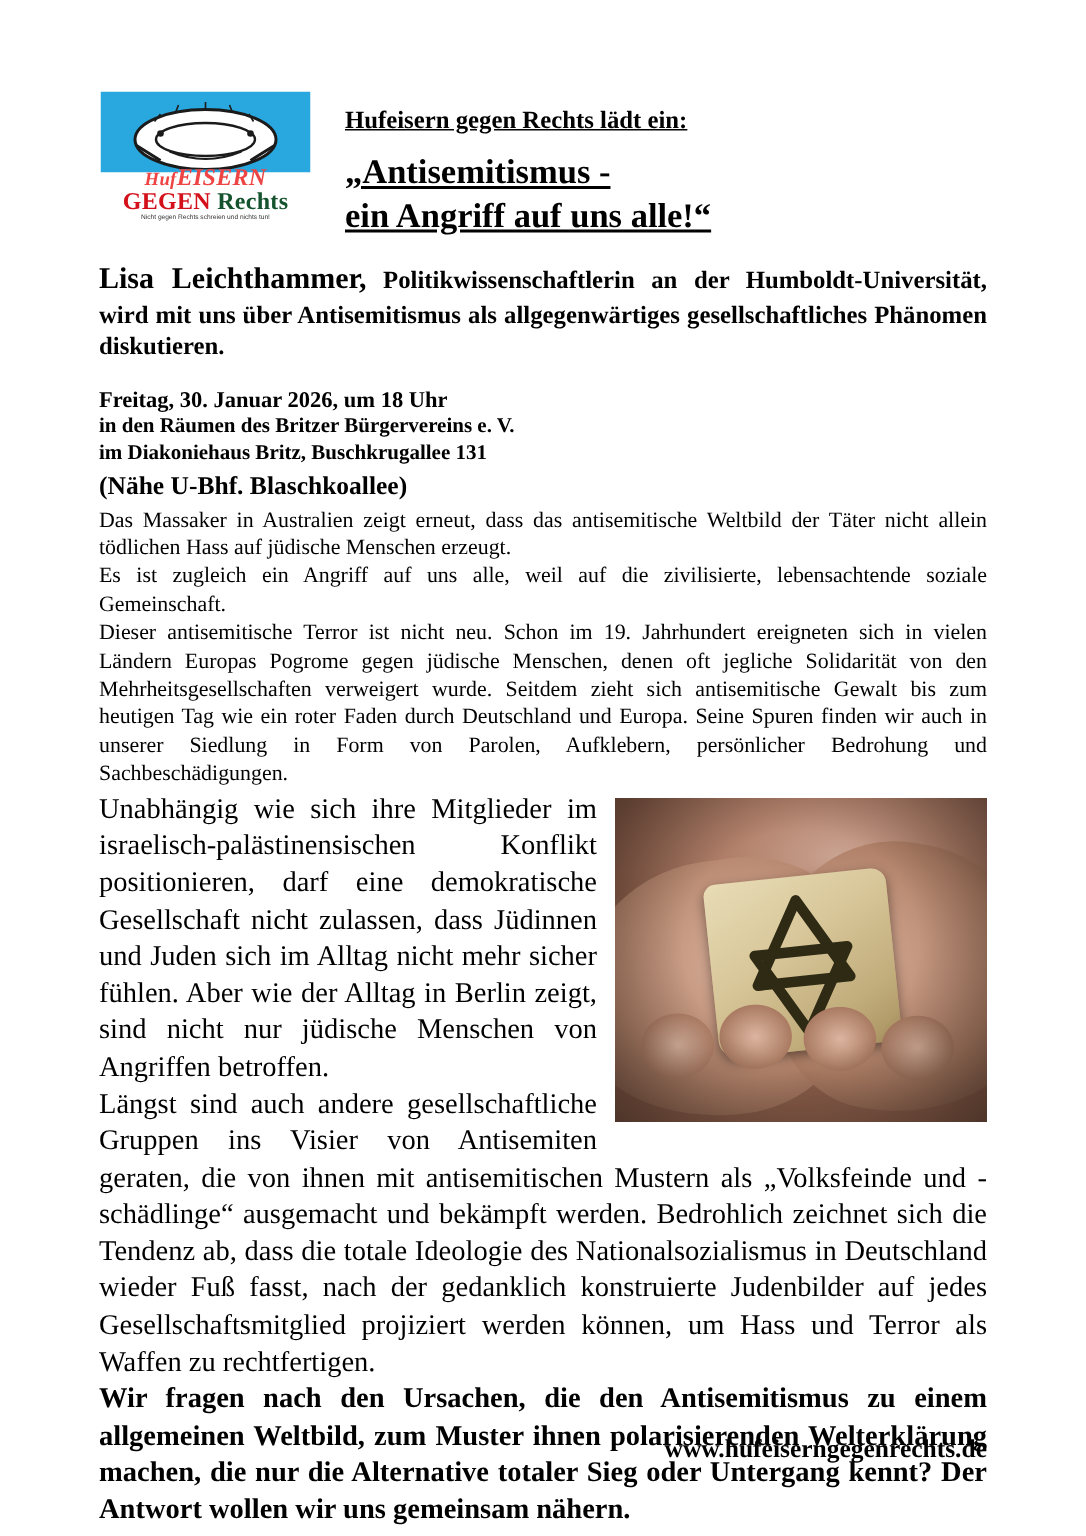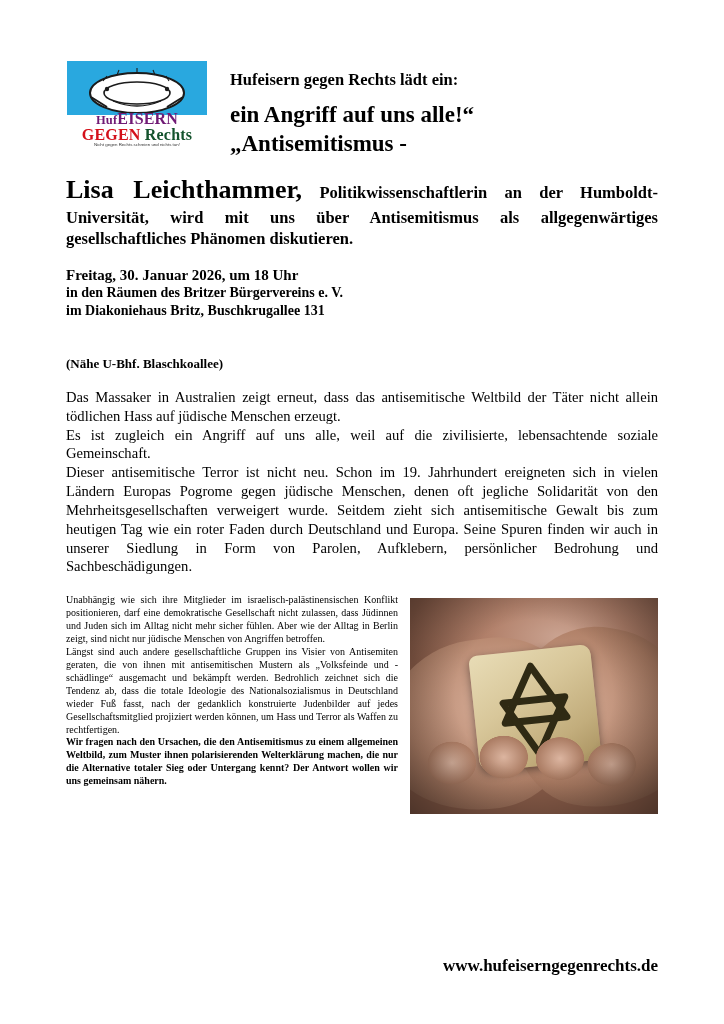--- a/index.html
+++ b/index.html
@@ -63,21 +63,22 @@
     width: 140px;
     text-align: center;
     font-family: "Liberation Serif", serif;
     font-weight: bold;
     letter-spacing: 0.2px;
     line-height: 1;
   }
   .logo-text1 {
     top: 50px;
     font-size: 16px;
-    color: #701a75;
+    color: #ef4444;
+    font-style: italic;
   }
   .logo-text1 .small { font-size: 12.5px; }
   .logo-text2 {
     top: 66px;
     font-size: 16px;
     color: #d4111b;
   }
   .logo-text2 .black { color: #14532d; }
   .logo-sub {
     position: absolute;
@@ -86,20 +87,21 @@
     width: 140px;
     text-align: center;
     font-size: 4.4px;
     color: #333333;
     font-family: "Liberation Sans", sans-serif;
   }
 
   .header-text {
     flex: 1 1 auto;
     padding-top: 10px;
+    text-decoration: underline;
   }
   .invite-line {
     font-family: "Liberation Serif", serif;
     font-weight: bold;
     font-size: 16.5px;
     margin-bottom: 10px;
   }
   .title {
     font-family: "Liberation Serif", serif;
     font-weight: bold;
@@ -110,59 +112,58 @@
   
   .speaker {
     margin-top: 14px;
     font-family: "Liberation Serif", serif;
     font-weight: bold;
     font-size: 16.5px;
     line-height: 1.3;
     text-align: justify;
   }
   .speaker .name {
-    font-size: 26px;
+    font-size: 20px;
   }
 
   
   .event {
     margin-top: 16px;
     font-family: "Liberation Serif", serif;
     font-weight: bold;
   }
   .event .when {
     font-size: 15px;
     line-height: 1.2;
   }
   .event .where1,
   .event .where2 {
     font-size: 14px;
     line-height: 1.32;
   }
   .event .where3 {
-    font-size: 13px;
+    font-size: 17px;
     line-height: 1.35;
-    margin-top: 35px;
   }
 
   
   .body-copy {
-    margin-top: 15px;
+    margin-top: 2px;
     font-size: 14.6px;
     line-height: 1.29;
     text-align: justify;
   }
   .body-copy p {
     margin: 0;
   }
 
   
   .wrap-section {
-    margin-top: 18px;
-    font-size: 10px;
+    margin-top: 2px;
+    font-size: 19px;
     line-height: 1.295;
     text-align: justify;
   }
   .photo {
     float: right;
     width: 248px;
     height: 216px;
     margin: 4px 0 3px 12px;
     position: relative;
     overflow: hidden;
@@ -276,22 +277,22 @@
       </div>
       <div class="logo-text2">
         <span>GEGEN</span> <span class="black">Rechts</span>
       </div>
       <div class="logo-sub">Nicht gegen Rechts schreien und nichts tun!</div>
     </div>
 
     <div class="header-text">
       <div class="invite-line">Hufeisern gegen Rechts lädt ein:</div>
       <div class="title">
+        <div>„Antisemitismus -</div>
         <div>ein Angriff auf uns alle!“</div>
-        <div>„Antisemitismus -</div>
       </div>
     </div>
   </div>
 
   <div class="speaker">
     <span class="name">Lisa Leichthammer,</span><span> Politikwissenschaftlerin an der Humboldt-Universität, wird mit uns über Antisemitismus als allgegenwärtiges gesellschaftliches Phänomen diskutieren.</span>
   </div>
 
   <div class="event">
     <div class="when">Freitag, 30. Januar 2026, um 18 Uhr</div>

